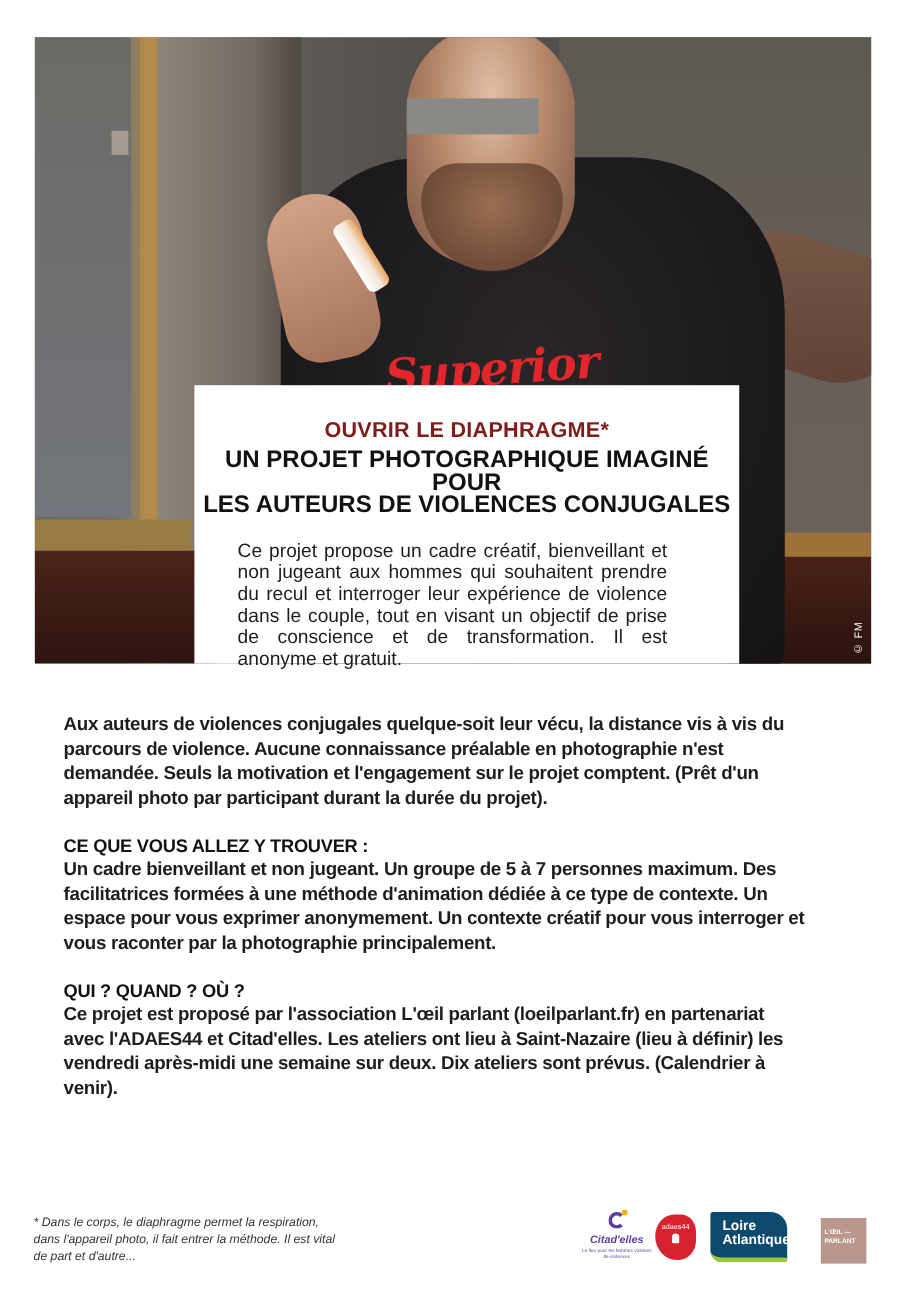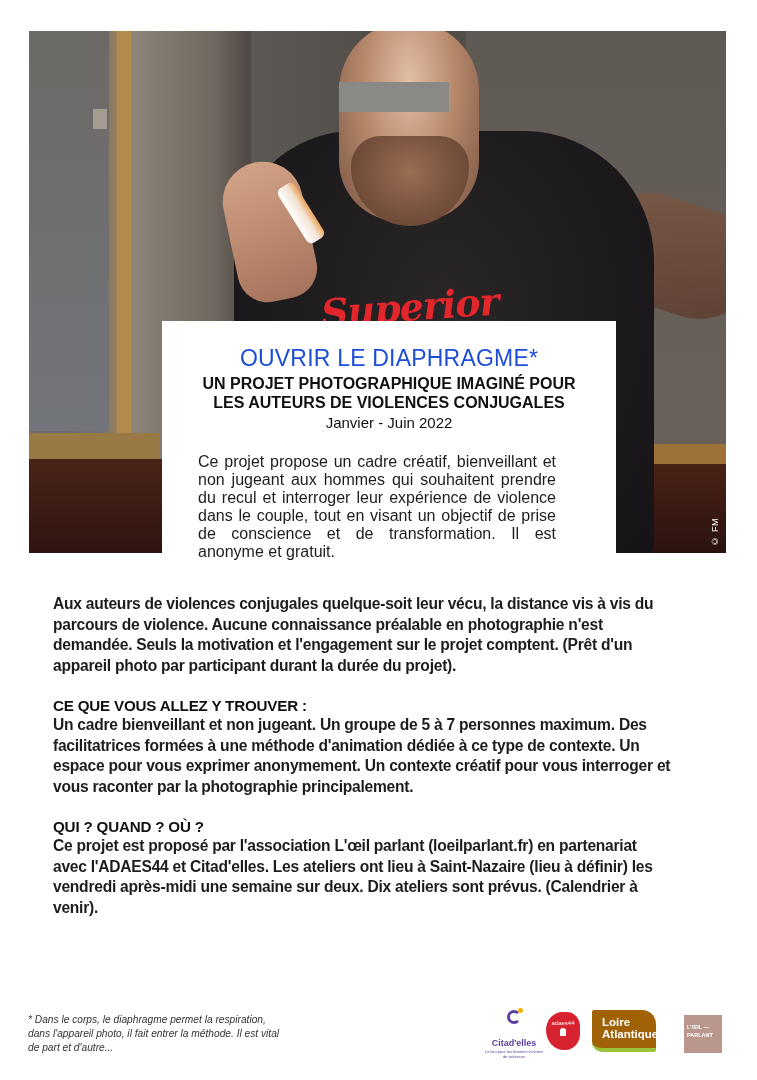--- a/index.html
+++ b/index.html
@@ -69,24 +69,24 @@
       position:absolute; right:6px; bottom:8px; color:#ffffff; font-size:9px;
       writing-mode: vertical-rl; transform: rotate(180deg); letter-spacing: 0.5px;
     }
 
     
     .title-card {
       position:absolute; left:162px; top:321px; width:454px; height:232px; background:#ffffff;
       text-align:center;
     }
     .title-card .main-title {
-      margin-top: 21px; font-size: 23px; font-weight: normal; letter-spacing: 0.2px; line-height: 32px; color:#1d4ed8;
+      margin-top: 21px; font-size: 18px; font-weight: bold; letter-spacing: 0.2px; line-height: 32px; color:#7f1d1d;
     }
     .title-card .subtitle {
-      font-size: 16px; font-weight: bold; line-height: 19px; color:#111;
+      font-size: 20px; font-weight: bold; line-height: 19px; color:#111;
     }
     .title-card .dates { font-size: 15px; line-height: 20px; margin-top: 1px; color:#111; }
     .title-card .intro {
       text-align: justify; font-size: 16px; line-height: 18px; color:#1d1d1b;
       margin: 20px 60px 0 36px;
     }
 
     
     .sections { position:absolute; left:53px; top:594px; width:620px; }
     .section { margin-bottom: 20px; }
@@ -103,25 +103,25 @@
       position:absolute; left:28px; top:1013px; width:260px; font-size: 10.2px; line-height: 14px;
       font-style: italic; color:#333;
     }
 
     
     .logos { position:absolute; left:484px; top:1010px; height:45px; }
     .logo { position:absolute; }
     .logo-citadelles { left:0; top:0; width:60px; height:42px; text-align:center; }
     .logo-citadelles .mark { display:block; margin: 0 auto; width:14px; height:14px; border:3px solid #5c3fa0; border-right-color: transparent; border-radius:50%; position:relative; }
     .logo-citadelles .mark::after { content:""; position:absolute; right:-5px; top:-5px; width:5px; height:5px; border-radius:50%; background:#f5b400; }
-    .logo-citadelles .name { display:block; font-size:9px; font-weight:bold; color:#5c3fa0; line-height:11px; margin-top:14px; }
+    .logo-citadelles .name { display:block; font-size:9px; font-weight:bold; color:#5c3fa0; line-height:11px; margin-top:4px;font-style:italic; }
     .logo-citadelles .tag { display:block; font-size:4px; color:#5c3fa0; line-height:5px; }
     .logo-adaes { left:62px; top:2px; width:34px; height:38px; background:#d6232f; border-radius: 50% 40% 45% 55%; color:#fff; font-size:6px; text-align:center; line-height:22px; }
     .logo-adaes .figure { display:block; width:6px; height:8px; margin: -6px auto 0; background:#fff; border-radius:3px 3px 1px 1px; }
-    .logo-loire { left:108px; top:0; width:64px; height:42px; background:#a16207; color:#fff; font-size:11.5px; font-weight:bold; line-height:12px; padding:6px 0 0 10px; border-radius: 2px 14px 2px 10px; border-bottom: 4px solid #9bc33a; }
+    .logo-loire { left:108px; top:0; width:64px; height:42px; background:#0c4a6e; color:#fff; font-size:11.5px; font-weight:bold; line-height:12px; padding:6px 0 0 10px; border-radius: 2px 14px 2px 10px; border-bottom: 4px solid #9bc33a; }
     .logo-oeil { left:200px; top:5px; width:38px; height:38px; background:#b9978c; color:#fff; font-size:5.5px; font-weight:bold; line-height:8px; padding:8px 0 0 3px; }
   </style>
 </head>
 <body>
 
 <div class="photo">
   <div class="wall-left"></div>
   <div class="door-frame"></div>
   <div class="door"></div>
   <div class="switch"></div>
@@ -139,21 +139,20 @@
   <div class="tube"></div>
   <div class="logo-print-sub"></div>
   <div class="logo-print">Superior</div>
   <div class="credit">© FM</div>
 </div>
 
 <div class="title-card">
   <div class="main-title">OUVRIR LE DIAPHRAGME*</div>
   <div class="subtitle">UN PROJET PHOTOGRAPHIQUE IMAGINÉ POUR</div>
   <div class="subtitle">LES AUTEURS DE VIOLENCES CONJUGALES</div>
-  <div class="dates">Janvier - Juin 2022</div>
   <p class="intro">Ce projet propose un cadre créatif, bienveillant et non jugeant aux hommes qui souhaitent prendre du recul et interroger leur expérience de violence dans le couple, tout en visant un objectif de prise de conscience et de transformation. Il est anonyme et gratuit.</p>
 </div>
 
 <div class="sections">
   <div class="section">
     <p>Aux auteurs de violences conjugales quelque-soit leur vécu, la distance vis à vis du parcours de violence. Aucune connaissance préalable en photographie n'est demandée. Seuls la motivation et l'engagement sur le projet comptent. (Prêt d'un appareil photo par participant durant la durée du projet).</p>
   </div>
   <div class="section">
     <h2>CE QUE VOUS ALLEZ Y TROUVER :</h2>
     <p>Un cadre bienveillant et non jugeant. Un groupe de 5 à 7 personnes maximum. Des facilitatrices formées à une méthode d'animation dédiée à ce type de contexte. Un espace pour vous exprimer anonymement. Un contexte créatif pour vous interroger et vous raconter par la photographie principalement.</p>

